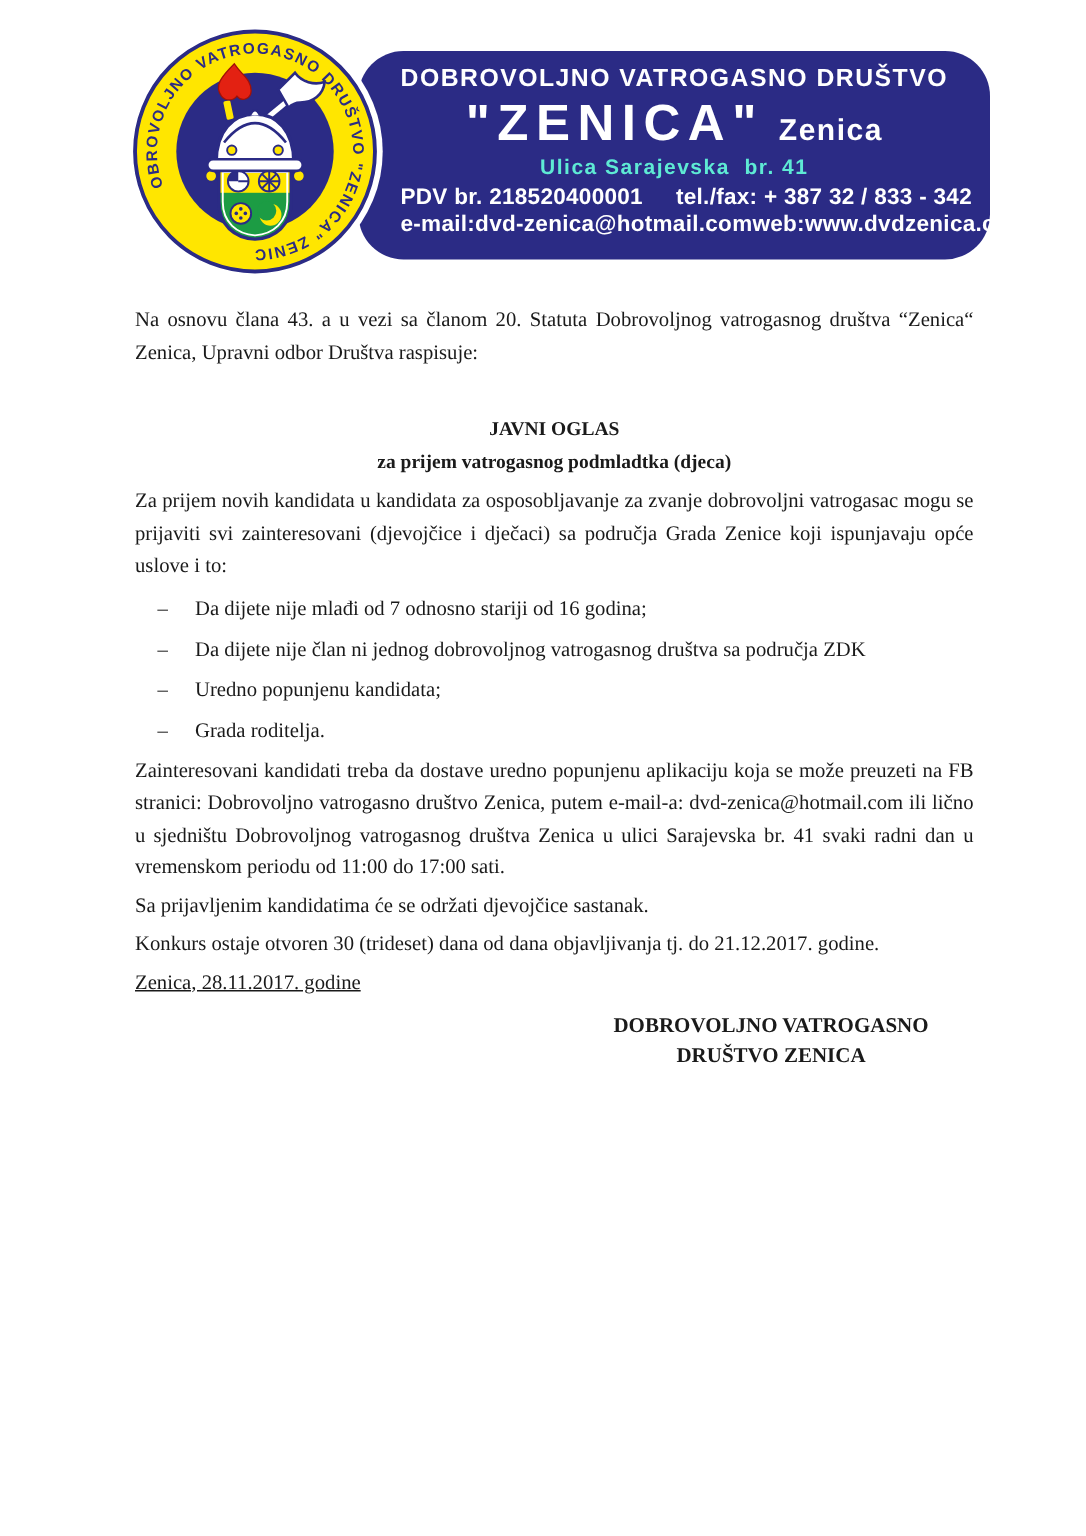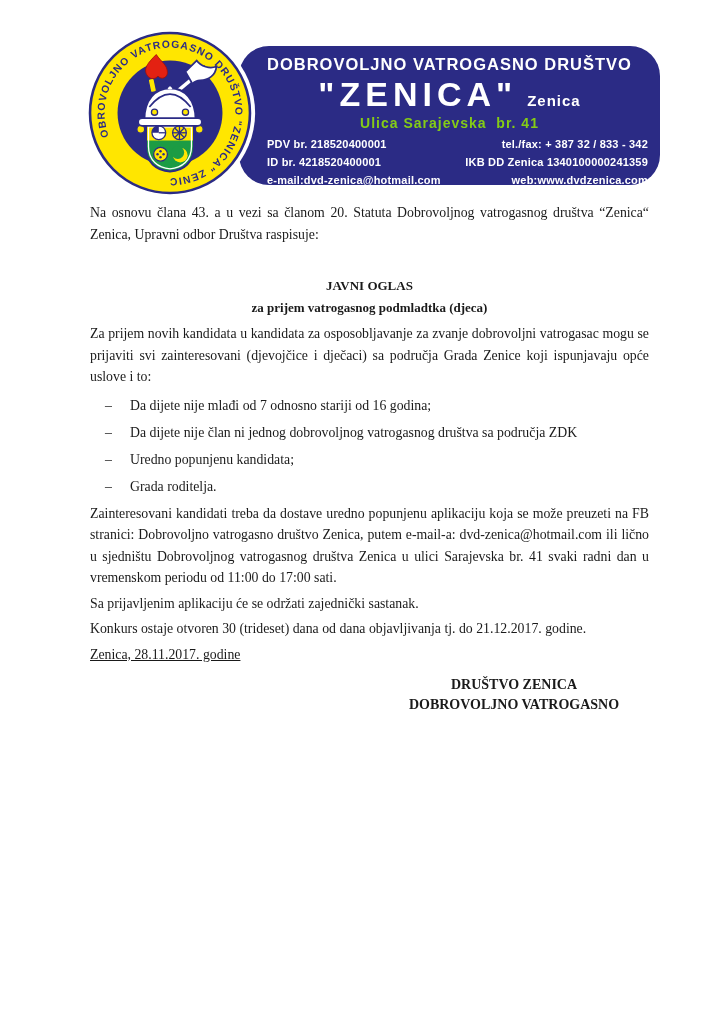--- a/index.html
+++ b/index.html
@@ -7,45 +7,45 @@
     position:relative;
     width:724px;height:1024px;
     background:#ffffff;
     margin:0 auto;
     overflow:hidden;
     font-family:"Liberation Serif", serif;
     color:#1a1a1a;
   }
 
   
-  .letterhead{position:absolute;left:0;top:16px;width:724px;height:190px;}
+  .letterhead{position:absolute;left:0;top:4px;width:724px;height:190px;}
   .header-box{
     position:absolute;left:239px;top:30px;width:421px;height:139px;
     background:#2b2b85;border-radius:30px;
     font-family:"Liberation Sans", sans-serif;color:#ffffff;
     box-sizing:border-box;
   }
   .hb-line1{
     margin-top:9px;text-align:center;font-weight:bold;
     font-size:16.5px;letter-spacing:1px;white-space:nowrap;
   }
   .hb-line2{
     display:flex;justify-content:center;align-items:baseline;
     margin-top:1px;white-space:nowrap;
   }
   .hb-name{font-size:34px;font-weight:bold;letter-spacing:5px;}
-  .hb-name-suffix{font-size:15px;font-weight:bold;margin-left:10px;letter-spacing:1px;}
+  .hb-name-suffix{font-size:20px;font-weight:bold;margin-left:10px;letter-spacing:1px;}
   .hb-line3{
     text-align:center;font-weight:bold;font-size:14px;
-    color:#84cc16;letter-spacing:1px;white-space:pre;margin-top:1px;
+    color:#5eead4;letter-spacing:1px;white-space:pre;margin-top:1px;
   }
   .hb-rows{margin:4px 12px 0 28px;}
   .hb-row{
     display:flex;justify-content:space-between;
-    font-size:11px;font-weight:bold;line-height:18px;
+    font-size:15px;font-weight:bold;line-height:18px;
     letter-spacing:0.2px;white-space:nowrap;
   }
 
   
   .logo{position:absolute;left:84px;top:11px;width:172px;height:172px;}
   .logo svg{display:block;width:100%;height:100%;}
   .ring-text{
     font-family:"Liberation Sans", sans-serif;
     font-size:12px;font-weight:bold;letter-spacing:1.2px;
     fill:#2b2b85;
@@ -86,24 +86,20 @@
         <span class="hb-name">"ZENICA"</span>
         <span class="hb-name-suffix">Zenica</span>
       </div>
       <div class="hb-line3">Ulica Sarajevska  br. 41</div>
       <div class="hb-rows">
         <div class="hb-row">
           <span>PDV br. 218520400001</span>
           <span>tel./fax: + 387 32 / 833 - 342</span>
         </div>
         <div class="hb-row">
-          <span>ID br. 4218520400001</span>
-          <span>IKB DD Zenica 1340100000241359</span>
-        </div>
-        <div class="hb-row">
           <span>e-mail:dvd-zenica@hotmail.com</span>
           <span>web:www.dvdzenica.com</span>
         </div>
       </div>
     </div>
 
     <div class="logo">
       <svg viewBox="0 0 200 200">
 
         <circle cx="100" cy="100" r="99" fill="#ffffff"></circle>
@@ -203,24 +199,24 @@
         <span class="li-marker">–</span>
         <span>Uredno popunjenu kandidata;</span>
       </li>
       <li>
         <span class="li-marker">–</span>
         <span>Grada roditelja.</span>
       </li>
     </ul>
 
     <p class="para2">Zainteresovani kandidati treba da dostave uredno popunjenu aplikaciju koja se može preuzeti na FB stranici: Dobrovoljno vatrogasno društvo Zenica, putem e-mail-a: dvd-zenica@hotmail.com ili lično u sjedništu Dobrovoljnog vatrogasnog društva Zenica u ulici Sarajevska br. 41 svaki radni dan u vremenskom periodu od 11:00 do 17:00 sati.</p>
-    <p class="para3">Sa prijavljenim aplikaciju će se održati zajednički sastanak.</p>
+    <p class="para3">Sa prijavljenim kandidatima će se održati djevojčice sastanak.</p>
     <p class="para4">Konkurs ostaje otvoren 30 (trideset) dana od dana objavljivanja tj. do 21.12.2017. godine.</p>
 
     <p class="date-line">Zenica, 28.11.2017. godine</p>
 
     <div class="signature">
+      <div>DOBROVOLJNO VATROGASNO</div>
       <div>DRUŠTVO ZENICA</div>
-      <div>DOBROVOLJNO VATROGASNO</div>
     </div>
 
   </div>
 </div>
 
 </body></html>

